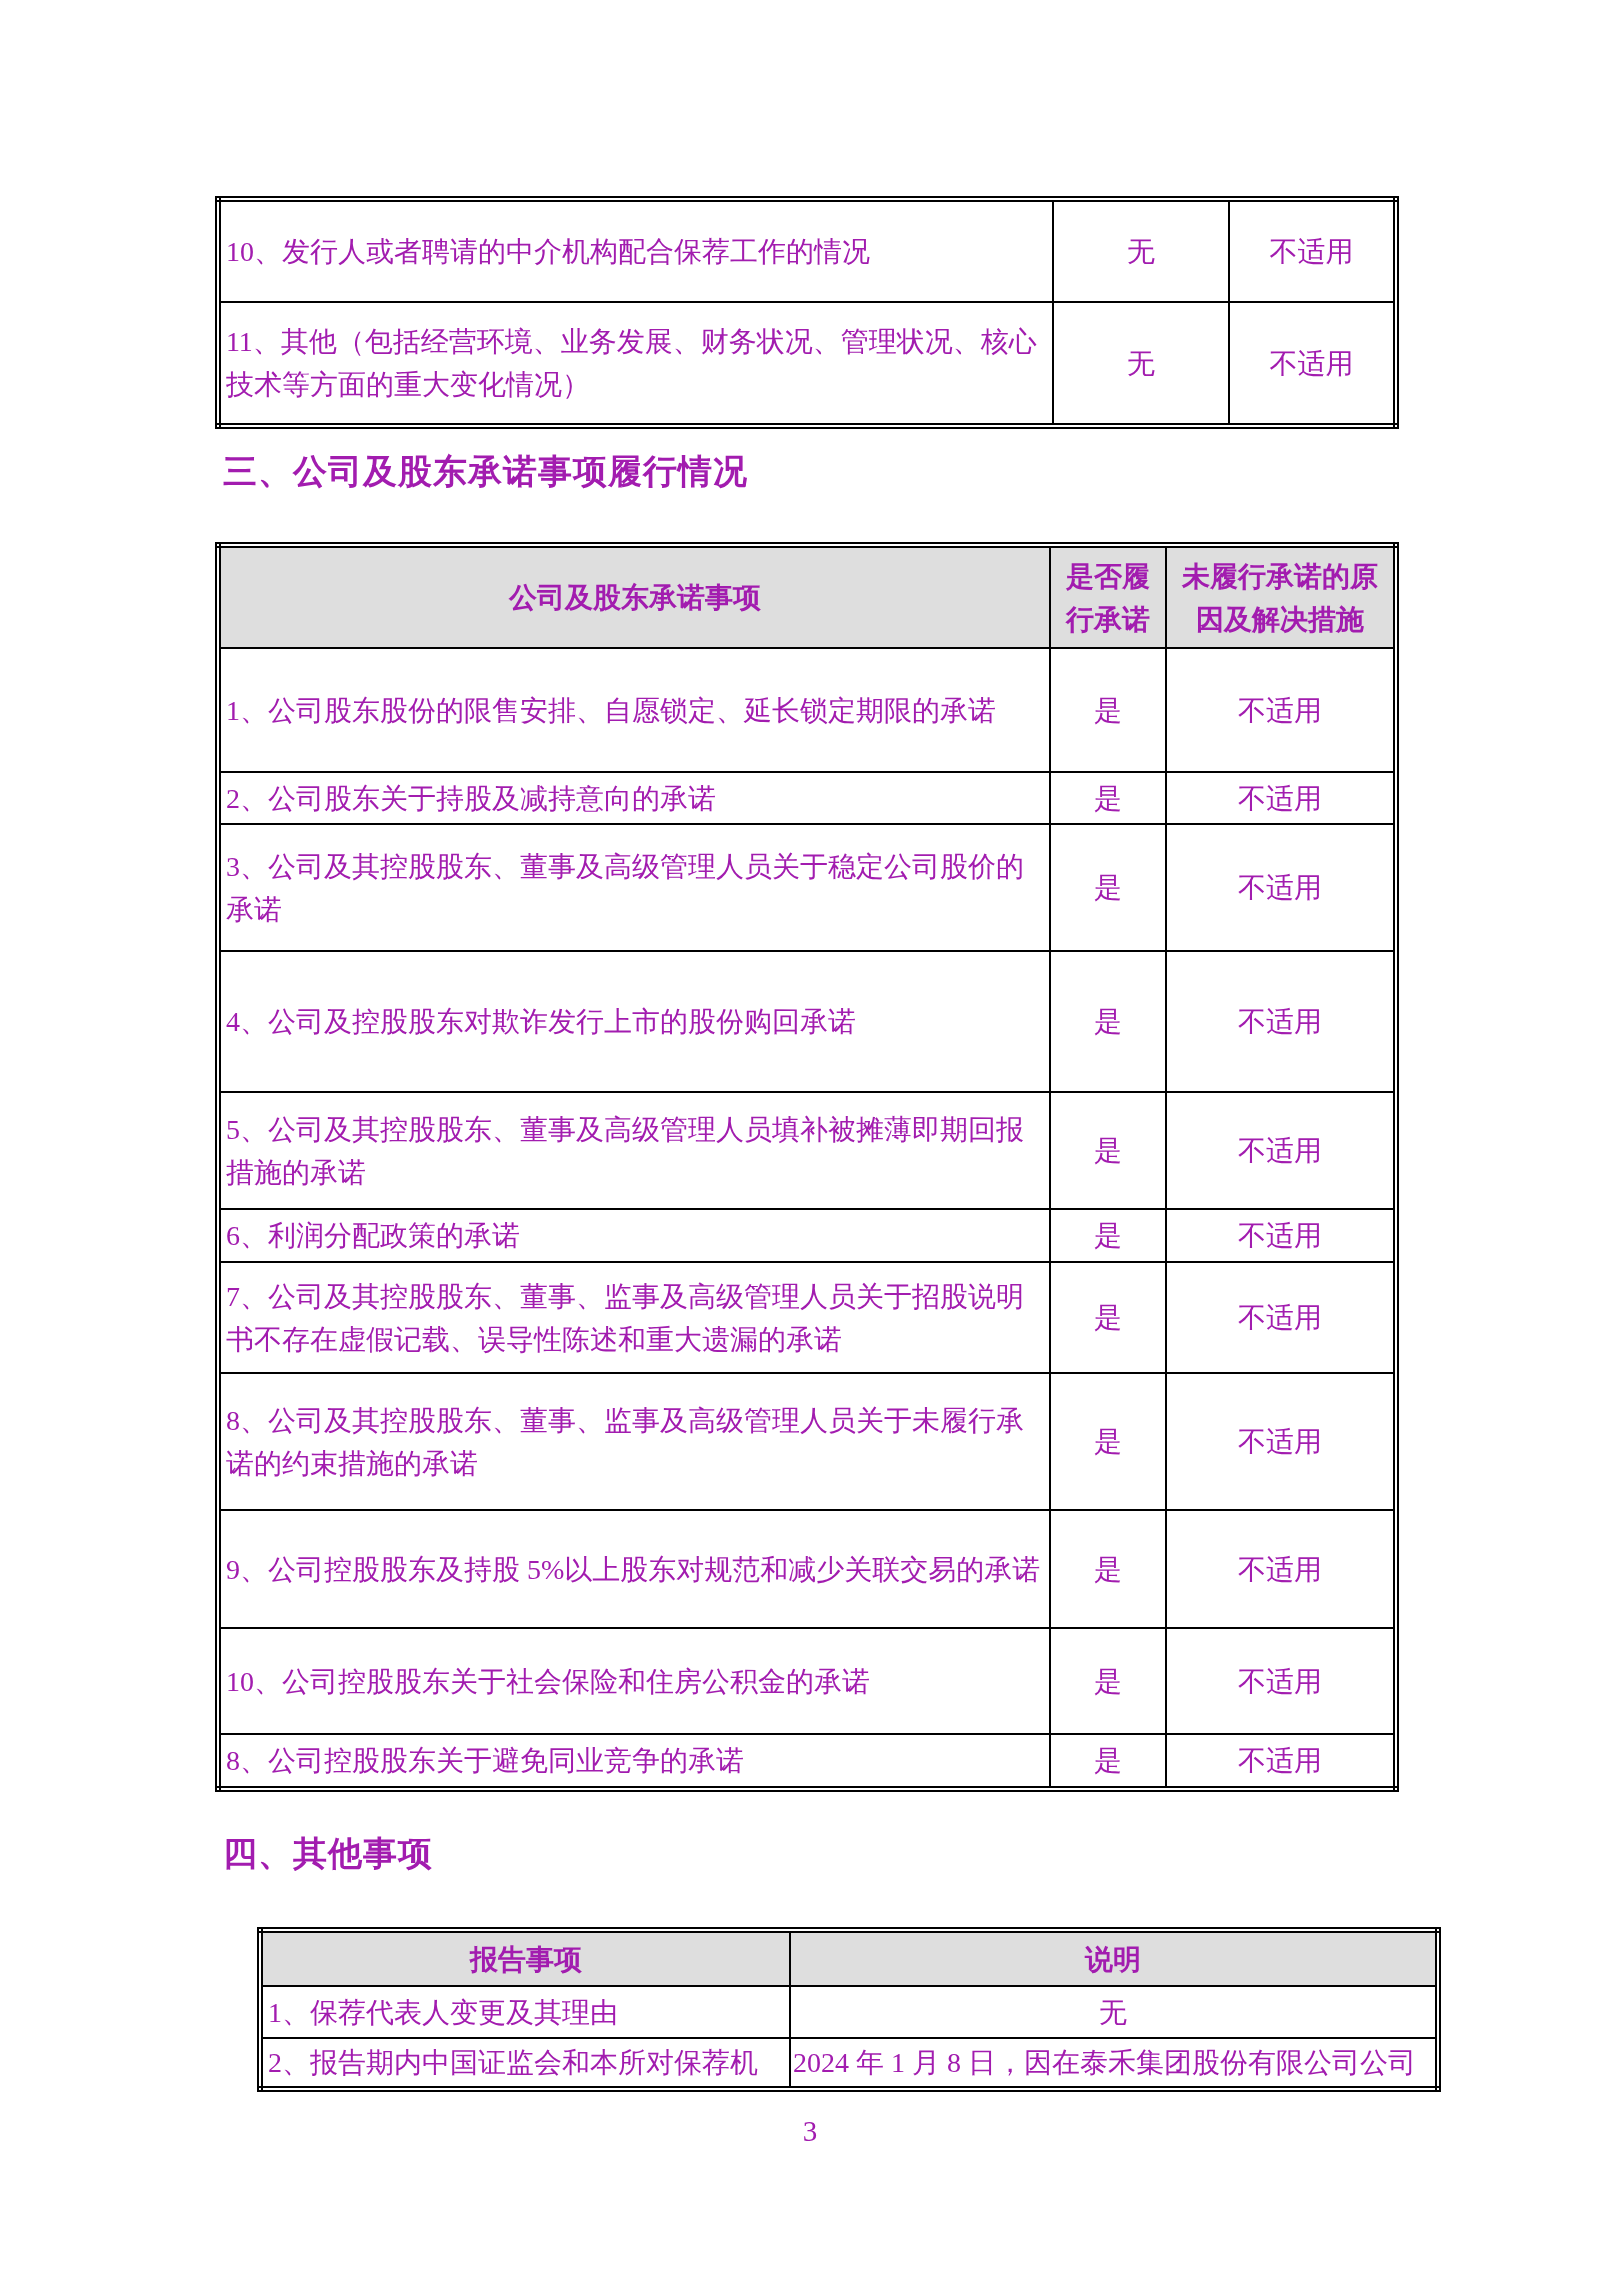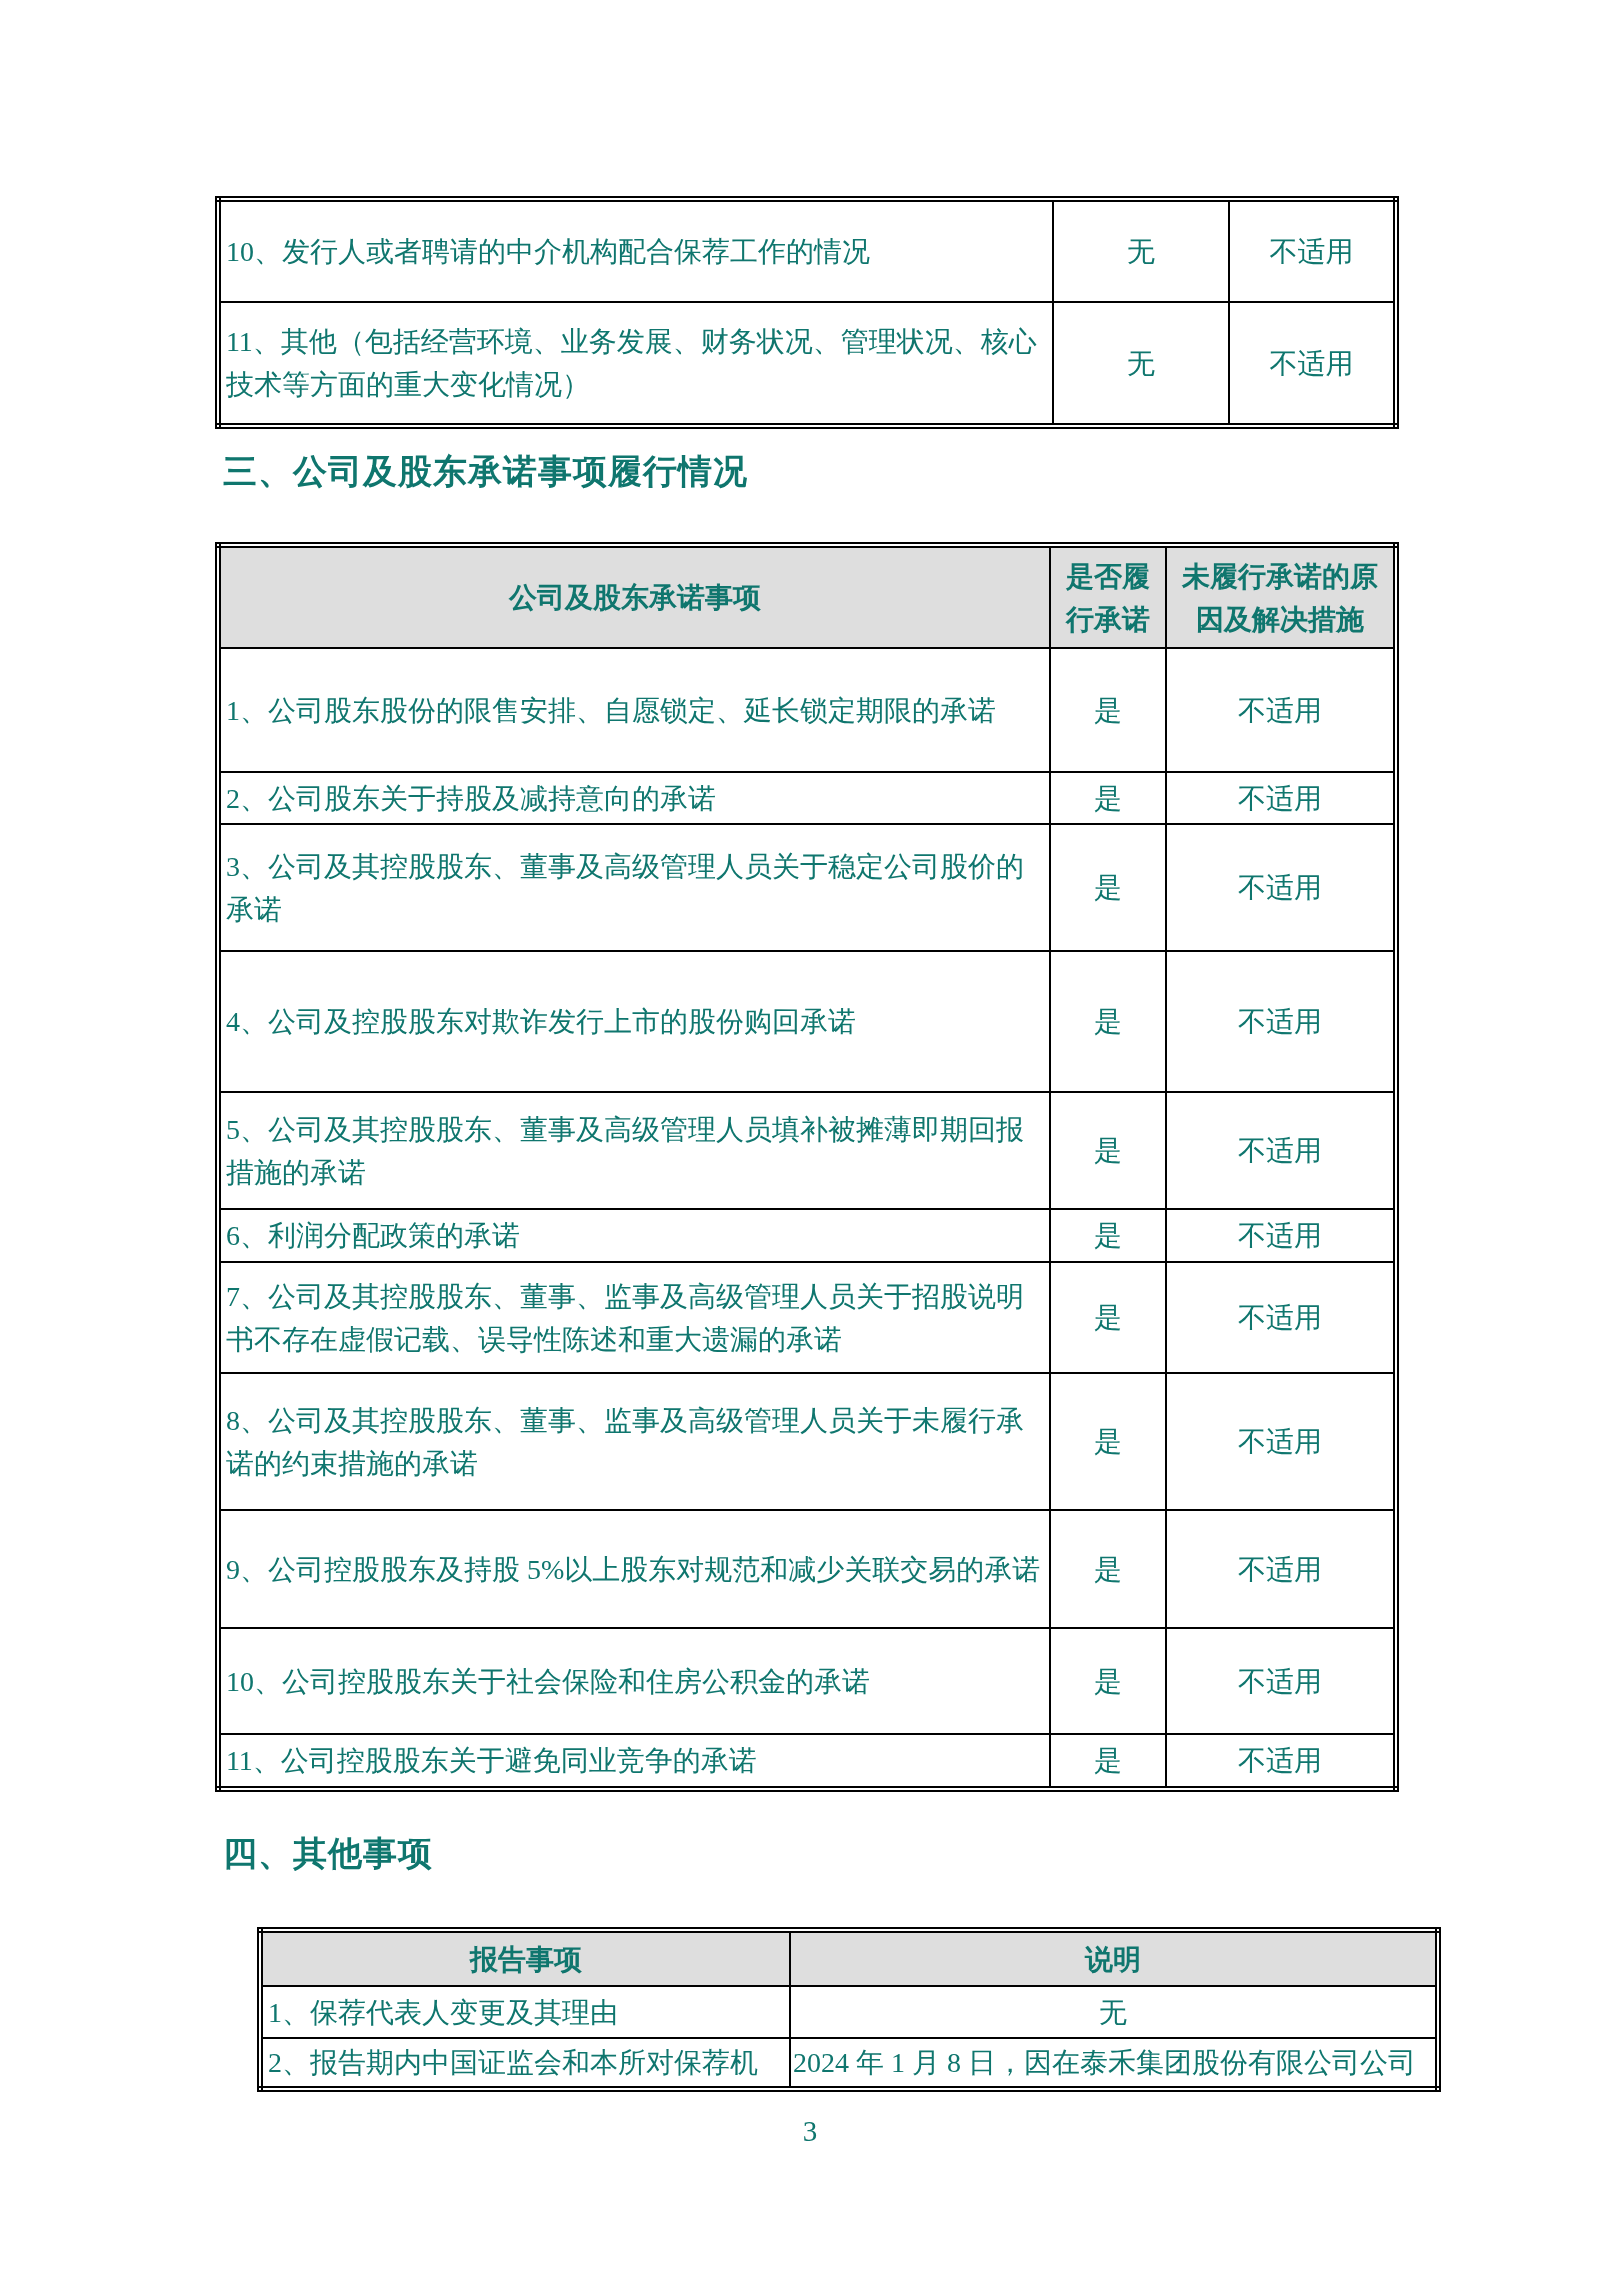--- a/index.html
+++ b/index.html
@@ -1,21 +1,21 @@
 <!DOCTYPE html>
 <html><head>
 <meta charset="utf-8">
 <style>
   html,body{margin:0;padding:0;background:#fff;}
   .page{
     position:relative;
     width:1620px;height:2293px;
     background:#ffffff;
     font-family:"Liberation Serif","DejaVu Serif",serif;
-    color:#0f766e;
+    color:#a21caf;
     overflow:hidden;
   }
   .doc-table{
     position:absolute;left:215px;width:1178px;
     border-collapse:collapse;table-layout:fixed;
     border:6.9px double #000;
   }
   .doc-table td{
     border:2px solid #000;
     font-size:28px;line-height:43px;
@@ -126,21 +126,21 @@
       <td class="item">9、公司控股股东及持股 5%以上股东对规范和减少关联交易的承诺</td>
       <td class="mid">是</td>
       <td class="mid">不适用</td>
     </tr>
     <tr style="height:106px">
       <td class="item">10、公司控股股东关于社会保险和住房公积金的承诺</td>
       <td class="mid">是</td>
       <td class="mid">不适用</td>
     </tr>
     <tr style="height:55px">
-      <td class="item">11、公司控股股东关于避免同业竞争的承诺</td>
+      <td class="item">8、公司控股股东关于避免同业竞争的承诺</td>
       <td class="mid">是</td>
       <td class="mid">不适用</td>
     </tr>
   </tbody>
     </table>
 
   <div class="heading h4">四、其他事项</div>
 
   <table class="doc-table t3">
     <colgroup>

